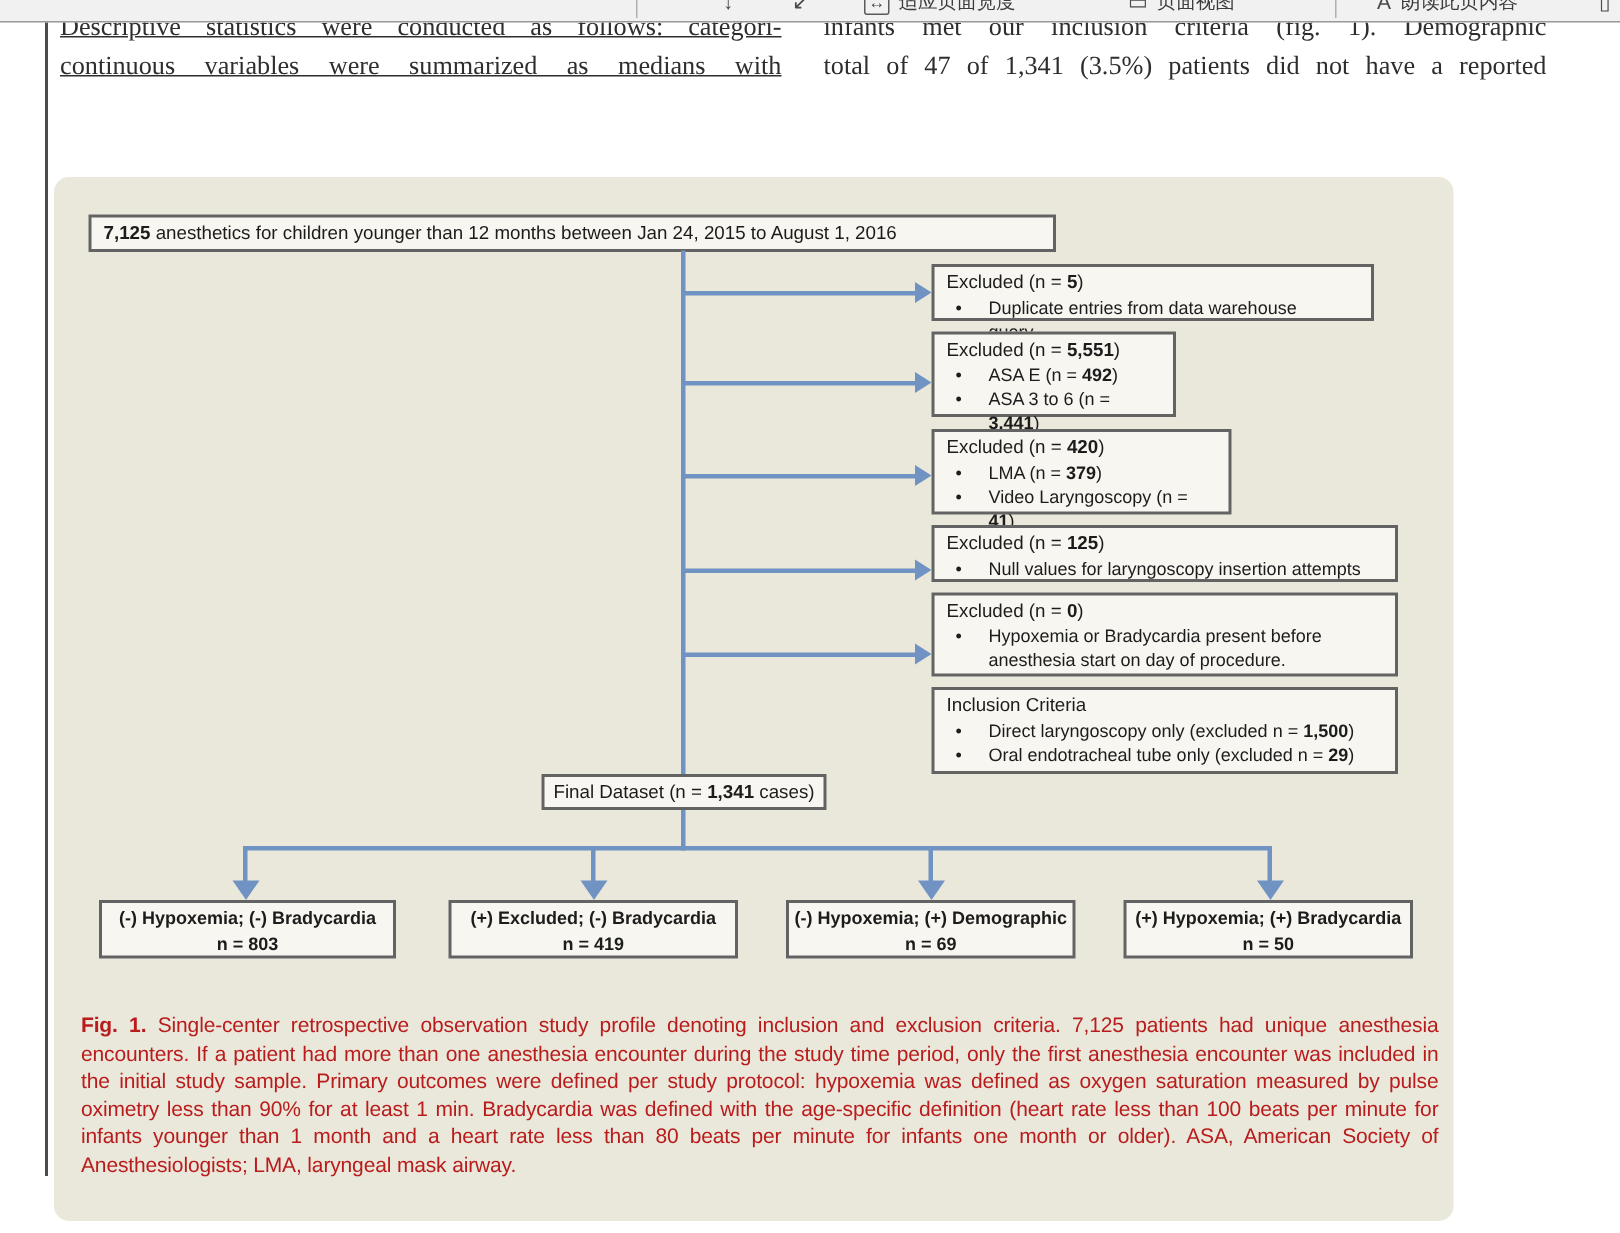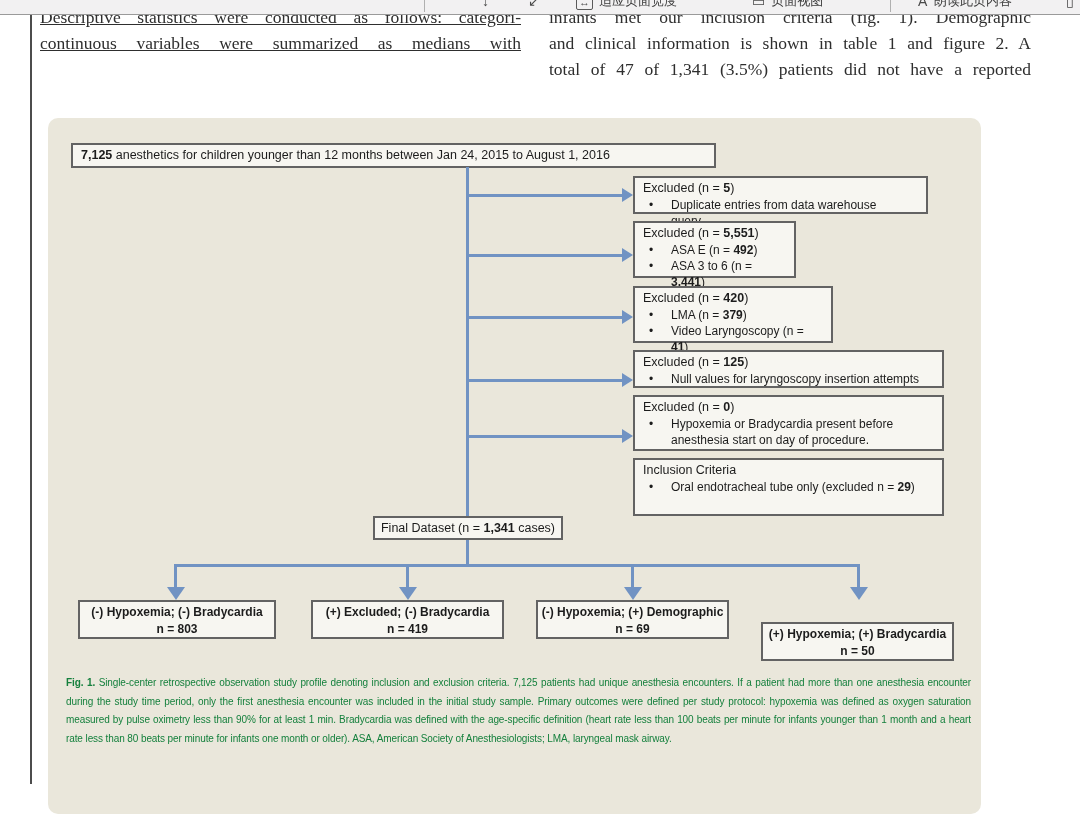--- a/index.html
+++ b/index.html
@@ -26,21 +26,21 @@
   .page-edge{position:absolute;left:30px;top:14px;width:2px;height:770px;background:#4c4c4c;z-index:1;}
 
   
   .article-col{position:absolute;top:4px;font-family:"Liberation Serif","DejaVu Serif",serif;
                font-size:17.5px;line-height:26px;color:#2e2e2e;}
   .article-col .tline{text-align:justify;text-align-last:justify;width:100%;}
   .col-left{left:40px;width:481px;text-decoration:underline;}
   .col-right{left:549px;width:482px;}
 
   
-  .panel{position:absolute;left:48px;top:118px;width:933px;height:696px;background:#eae7db;
+  .panel{position:absolute;left:36px;top:118px;width:933px;height:696px;background:#eae7db;
          border-radius:10px;}
   .abs{position:absolute;}
 
   .fbox{position:absolute;background:#f7f6f1;border:2px solid #636363;box-sizing:border-box;
         font-size:12.5px;color:#1c1c1c;}
   .b{font-weight:bold;}
 
   .topbox{left:23px;top:25px;width:645px;height:25px;line-height:21px;padding-left:8px;}
   .finalbox{left:325px;top:398px;width:190px;height:24px;line-height:20px;text-align:center;}
 
@@ -53,34 +53,34 @@
   .e2{left:585px;top:103px;width:163px;height:57px;}
   .e3{left:585px;top:168px;width:200px;height:57px;}
   .e4{left:585px;top:232px;width:311px;height:38px;}
   .e5{left:585px;top:277px;width:311px;height:56px;}
   .e6{left:585px;top:340px;width:311px;height:58px;}
 
   .obox{top:482px;height:39px;text-align:center;font-weight:600;font-size:12px;line-height:17px;padding-top:2px;}
   .o1{left:30px;width:198px;}
   .o2{left:263px;width:193px;}
   .o3{left:488px;width:193px;}
-  .o4{left:713px;width:193px;margin-top:22px;}
+  .o4{left:713px;width:193px;}
 
   
   .vline,.hline{background:#7193c3;}
   .vline{width:3px;}
   .hline{height:3px;}
   .head-right{width:0;height:0;border-top:7px solid transparent;border-bottom:7px solid transparent;
               border-left:11px solid #7193c3;}
   .head-down{width:0;height:0;border-left:9px solid transparent;border-right:9px solid transparent;
              border-top:13px solid #7193c3;}
 
   
-  .caption{position:absolute;left:18px;top:556px;width:905px;font-size:10px;line-height:18.6px;
-           color:#15803d;text-align:justify;letter-spacing:-0.1px;}
+  .caption{position:absolute;left:18px;top:556px;width:905px;font-size:14px;line-height:18.6px;
+           color:#b91c1c;text-align:justify;letter-spacing:-0.1px;}
   .caption .cap-label{font-weight:bold;}
 </style>
 </head>
 <body>
 
 <div class="screen" data-name="document-viewer">
 
   <div class="toolbar" data-name="viewer-toolbar">
     <div class="toolbar-inner">
       <div class="tb-divider" style="left:424px;" data-name="toolbar-divider"></div>
@@ -110,21 +110,20 @@
   </div>
 
   <div class="page-edge" data-name="page-edge-line"></div>
 
   <div class="article-col col-left" data-name="article-left-column">
     <div class="tline" data-name="article-text-line">Descriptive statistics were conducted as follows: categori-</div>
     <div class="tline" data-name="article-text-line">continuous variables were summarized as medians with</div>
   </div>
   <div class="article-col col-right" data-name="article-right-column">
     <div class="tline" data-name="article-text-line">infants met our inclusion criteria (fig. 1). Demographic</div>
-    <div class="tline" data-name="article-text-line">and clinical information is shown in table 1 and figure 2. A</div>
     <div class="tline" data-name="article-text-line">total of 47 of 1,341 (3.5%) patients did not have a reported</div>
   </div>
 
   <div class="panel" data-name="figure-1-panel">
     <div data-name="figure-flowchart">
 
       <div class="fbox topbox" data-name="flow-box-total-anesthetics"><span class="b">7,125</span><span> anesthetics for children younger than 12 months between Jan 24, 2015 to August 1, 2016</span></div>
 
       <div class="abs vline" style="left:418px;top:49px;height:350px;" data-name="flow-connector-spine"></div>
 
@@ -156,20 +155,21 @@
       <div class="fbox xbox e4" data-name="flow-box-excluded-null-values">
         <div class="xtitle" data-name="exclusion-title"><span>Excluded (n = </span><span class="b">125</span><span>)</span></div>
         <div class="xbullet" data-name="exclusion-bullet"><span>Null values for laryngoscopy insertion attempts</span></div>
       </div>
       <div class="fbox xbox e5" data-name="flow-box-excluded-pre-existing">
         <div class="xtitle" data-name="exclusion-title"><span>Excluded (n = </span><span class="b">0</span><span>)</span></div>
         <div class="xbullet" data-name="exclusion-bullet"><span>Hypoxemia or Bradycardia present before anesthesia start on day of procedure.</span></div>
       </div>
       <div class="fbox xbox e6" data-name="flow-box-inclusion-criteria">
         <div class="xtitle" data-name="inclusion-title"><span>Inclusion Criteria</span></div>
+        <div class="xbullet" data-name="inclusion-bullet"><span>Direct laryngoscopy only (excluded n = </span><span class="b">1,500</span><span>)</span></div>
         <div class="xbullet" data-name="inclusion-bullet"><span>Oral endotracheal tube only (excluded n = </span><span class="b">29</span><span>)</span></div>
       </div>
 
       <div class="fbox finalbox" data-name="flow-box-final-dataset"><span>Final Dataset (n = </span><span class="b">1,341</span><span> cases)</span></div>
 
       <div class="abs vline" style="left:418px;top:422px;height:27px;" data-name="flow-connector-spine"></div>
       <div class="abs hline" style="left:127px;top:446px;width:685px;" data-name="flow-connector-bar"></div>
       <div class="abs vline" style="left:126px;top:446px;height:24px;" data-name="flow-connector-drop"></div>
       <div class="abs head-down" style="left:119px;top:469px;" data-name="arrowhead-down"></div>
       <div class="abs vline" style="left:358px;top:446px;height:24px;" data-name="flow-connector-drop"></div>

